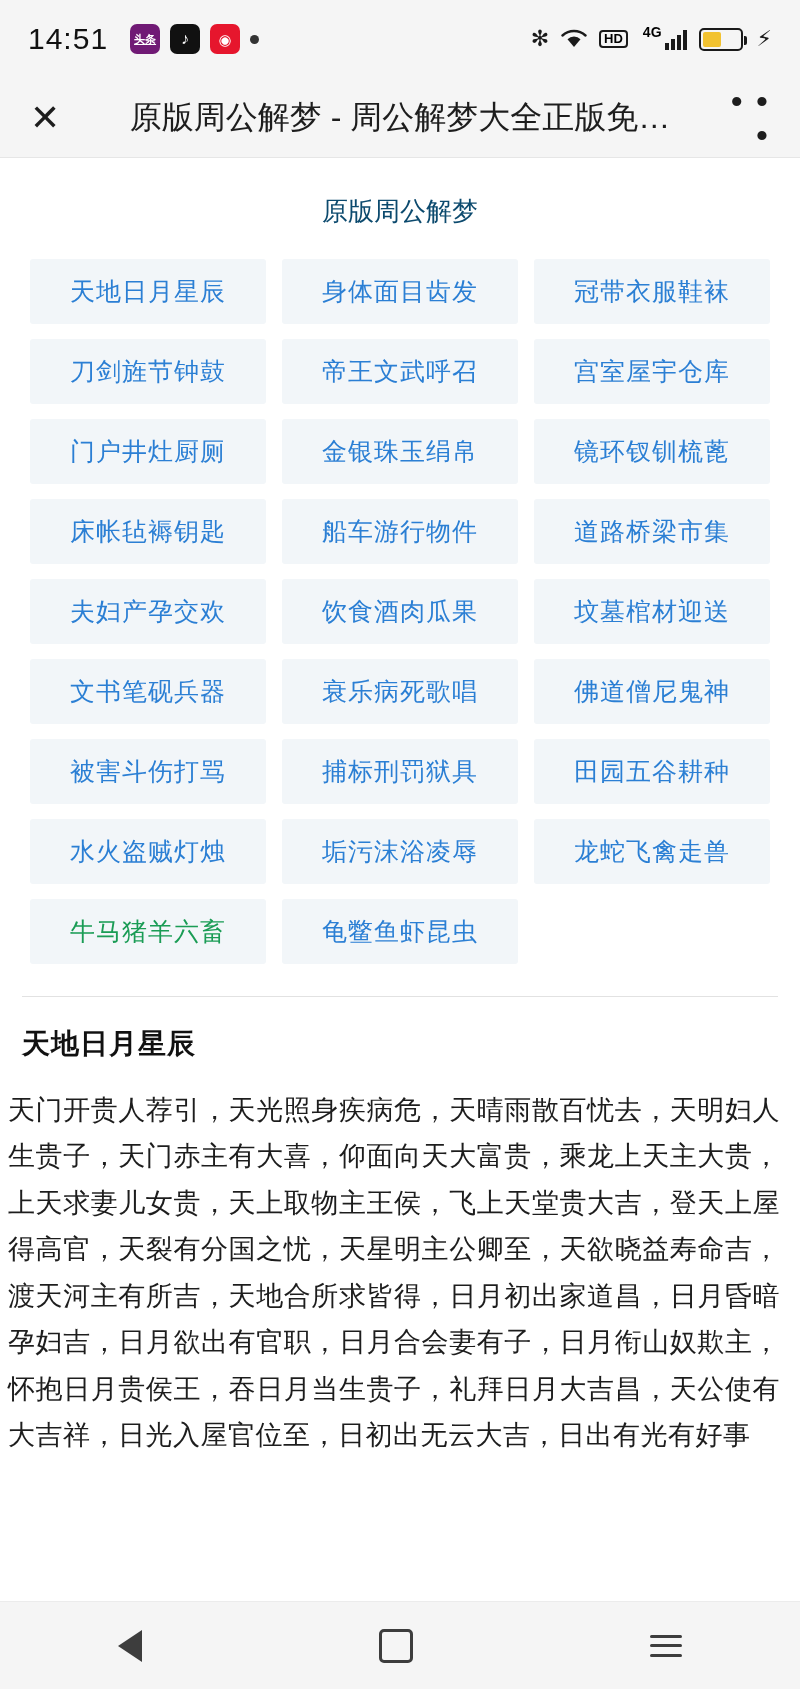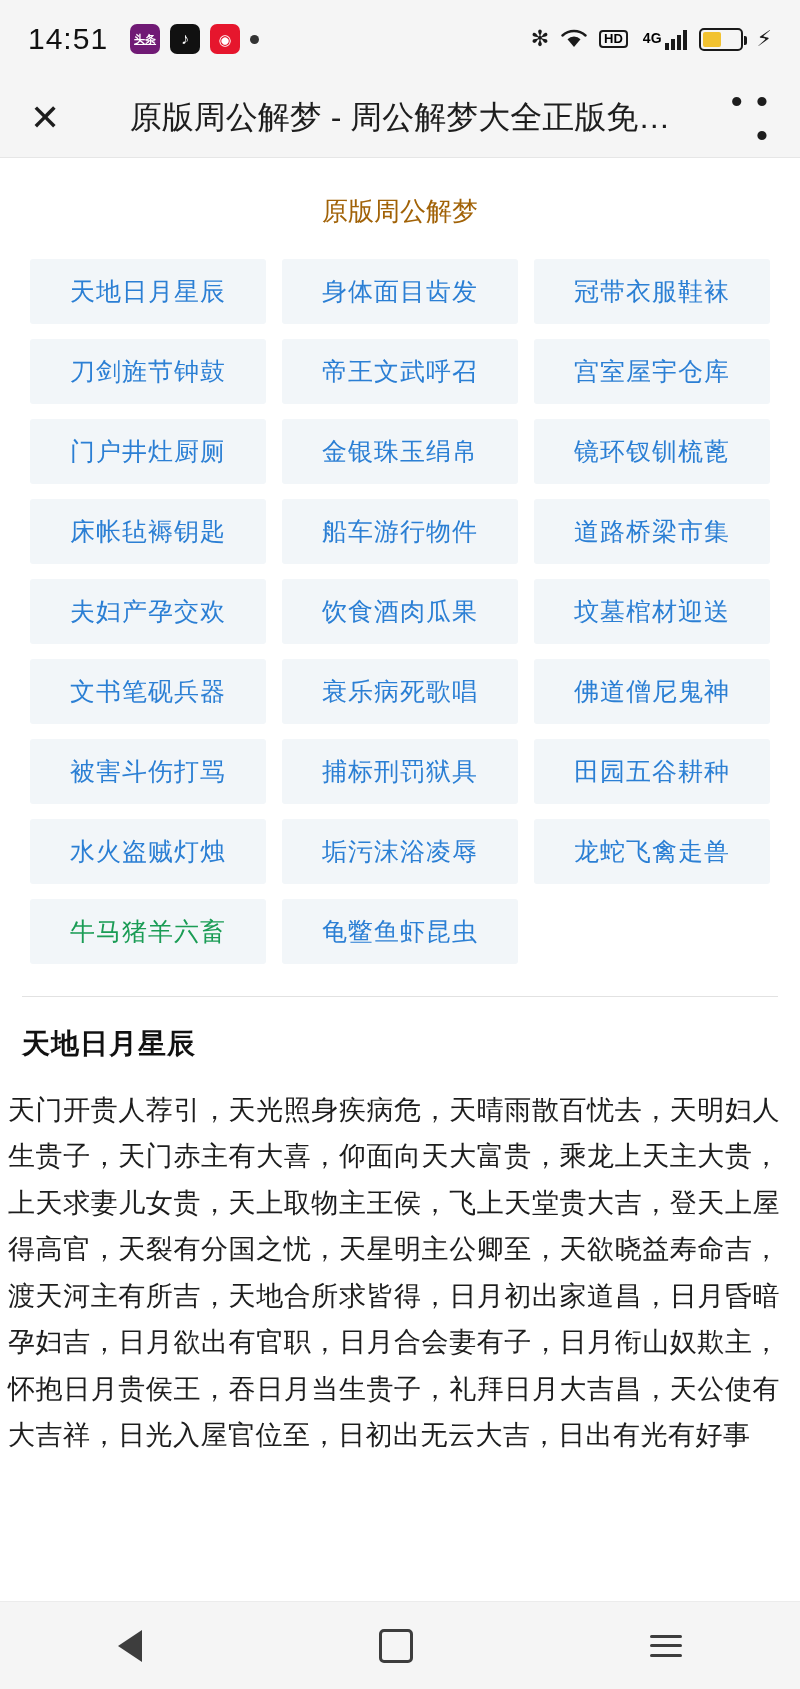--- a/index.html
+++ b/index.html
@@ -169,21 +169,21 @@
   .content {
     padding: 0 0 0 0;
     background: #fff;
     height: 1443px;
     overflow: hidden;
     position: relative;
   }
   .doc-heading {
     text-align: center;
     font-size: 26px;
-    color: #a16207;
+    color: #0c4a6e;
     padding: 36px 0 30px 0;
   }
   .cat-grid {
     display: grid;
     grid-template-columns: repeat(3, 1fr);
     gap: 15px 16px;
     padding: 0 30px;
     box-sizing: border-box;
   }
   .cat-item {
@@ -276,21 +276,21 @@
   </div>
   <div class="status-right">
     <span class="sysicon">✻</span>
     <span class="sysicon">
       <svg width="26" height="20" viewBox="0 0 26 20" aria-hidden="true">
         <path d="M13 18 L6.5 10.2 A9 9 0 0 1 19.5 10.2 Z" fill="#1a1a1a"></path>
         <path d="M1.5 6.5 A17 17 0 0 1 24.5 6.5" stroke="#1a1a1a" stroke-width="2.4" fill="none" stroke-linecap="round"></path>
       </svg>
     </span>
     <span class="hd-badge">HD</span>
-    <span style="display:flex;align-items:flex-end;">
+    <span style="display:flex;">
       <span class="net-badge">4G</span>
       <span class="signal-bars">
           <i></i>
           <i></i>
           <i></i>
           <i></i>
         </span>
     </span>
     <span class="battery">
         <span class="fill"></span>

